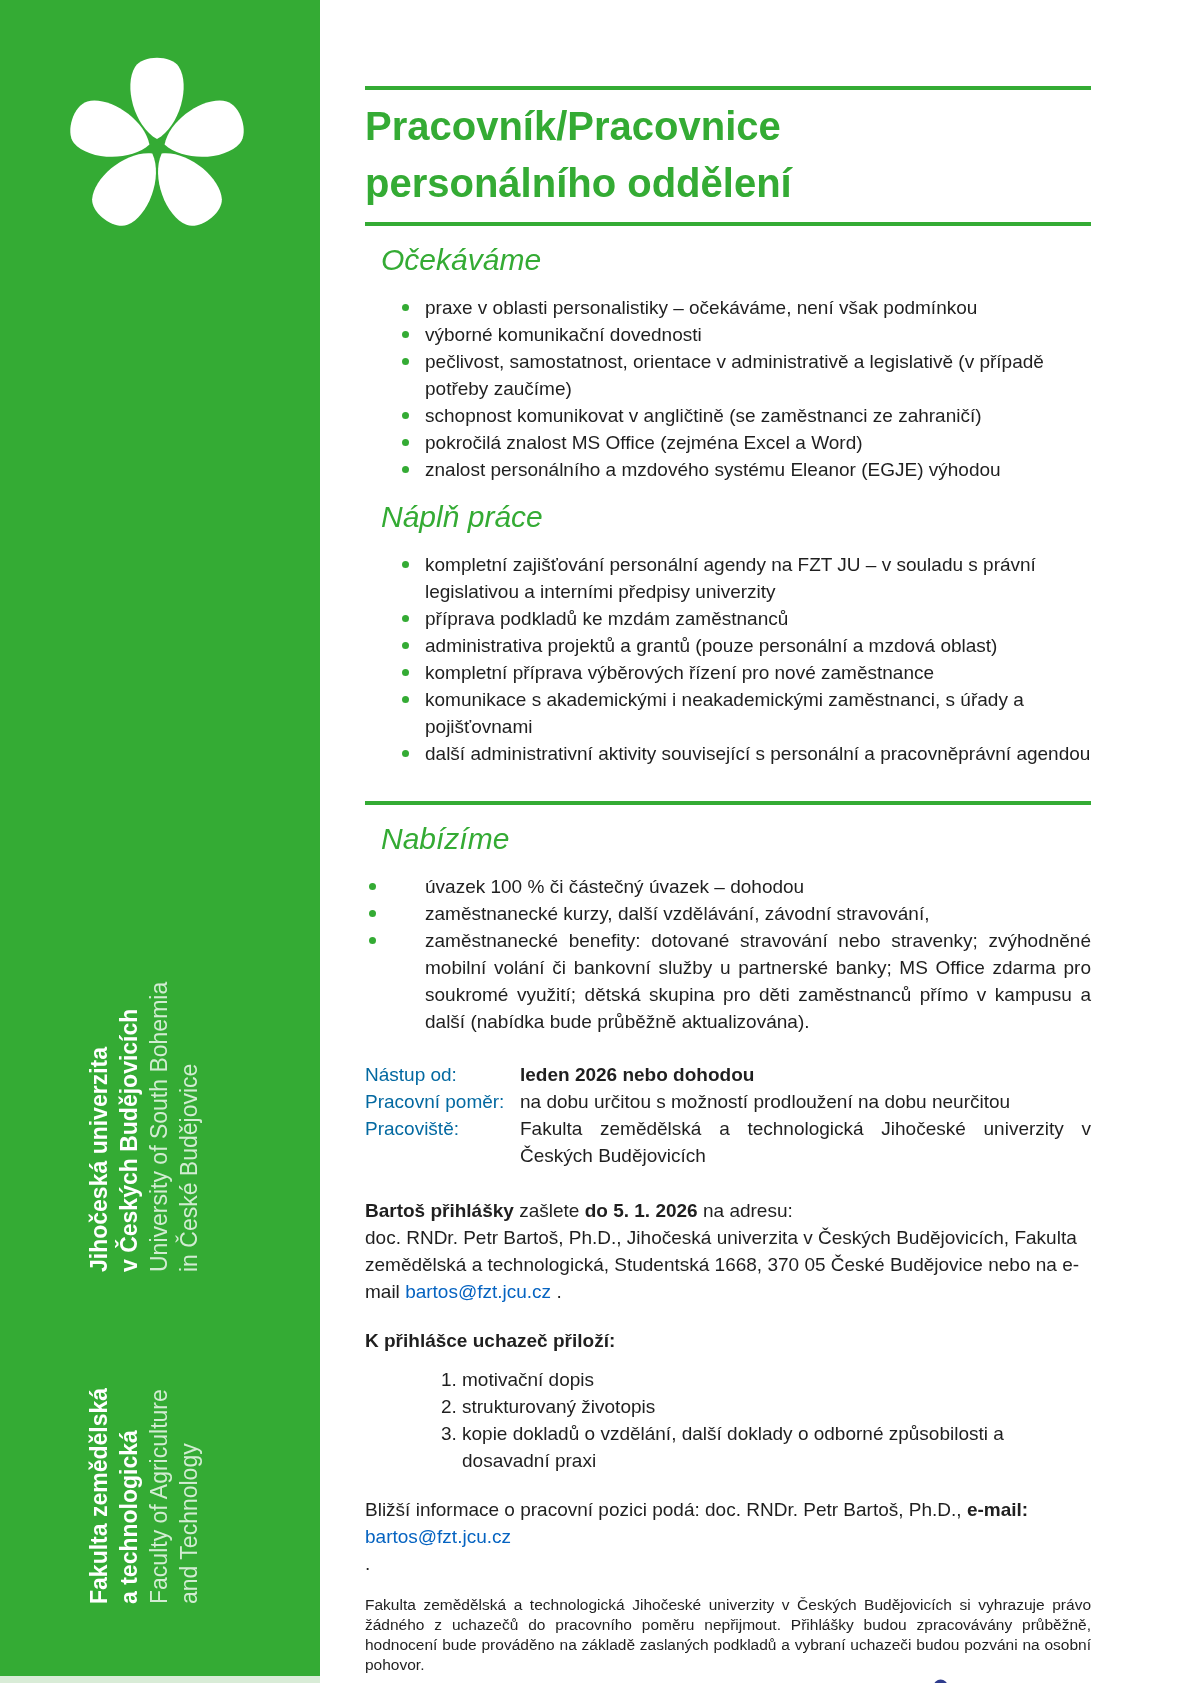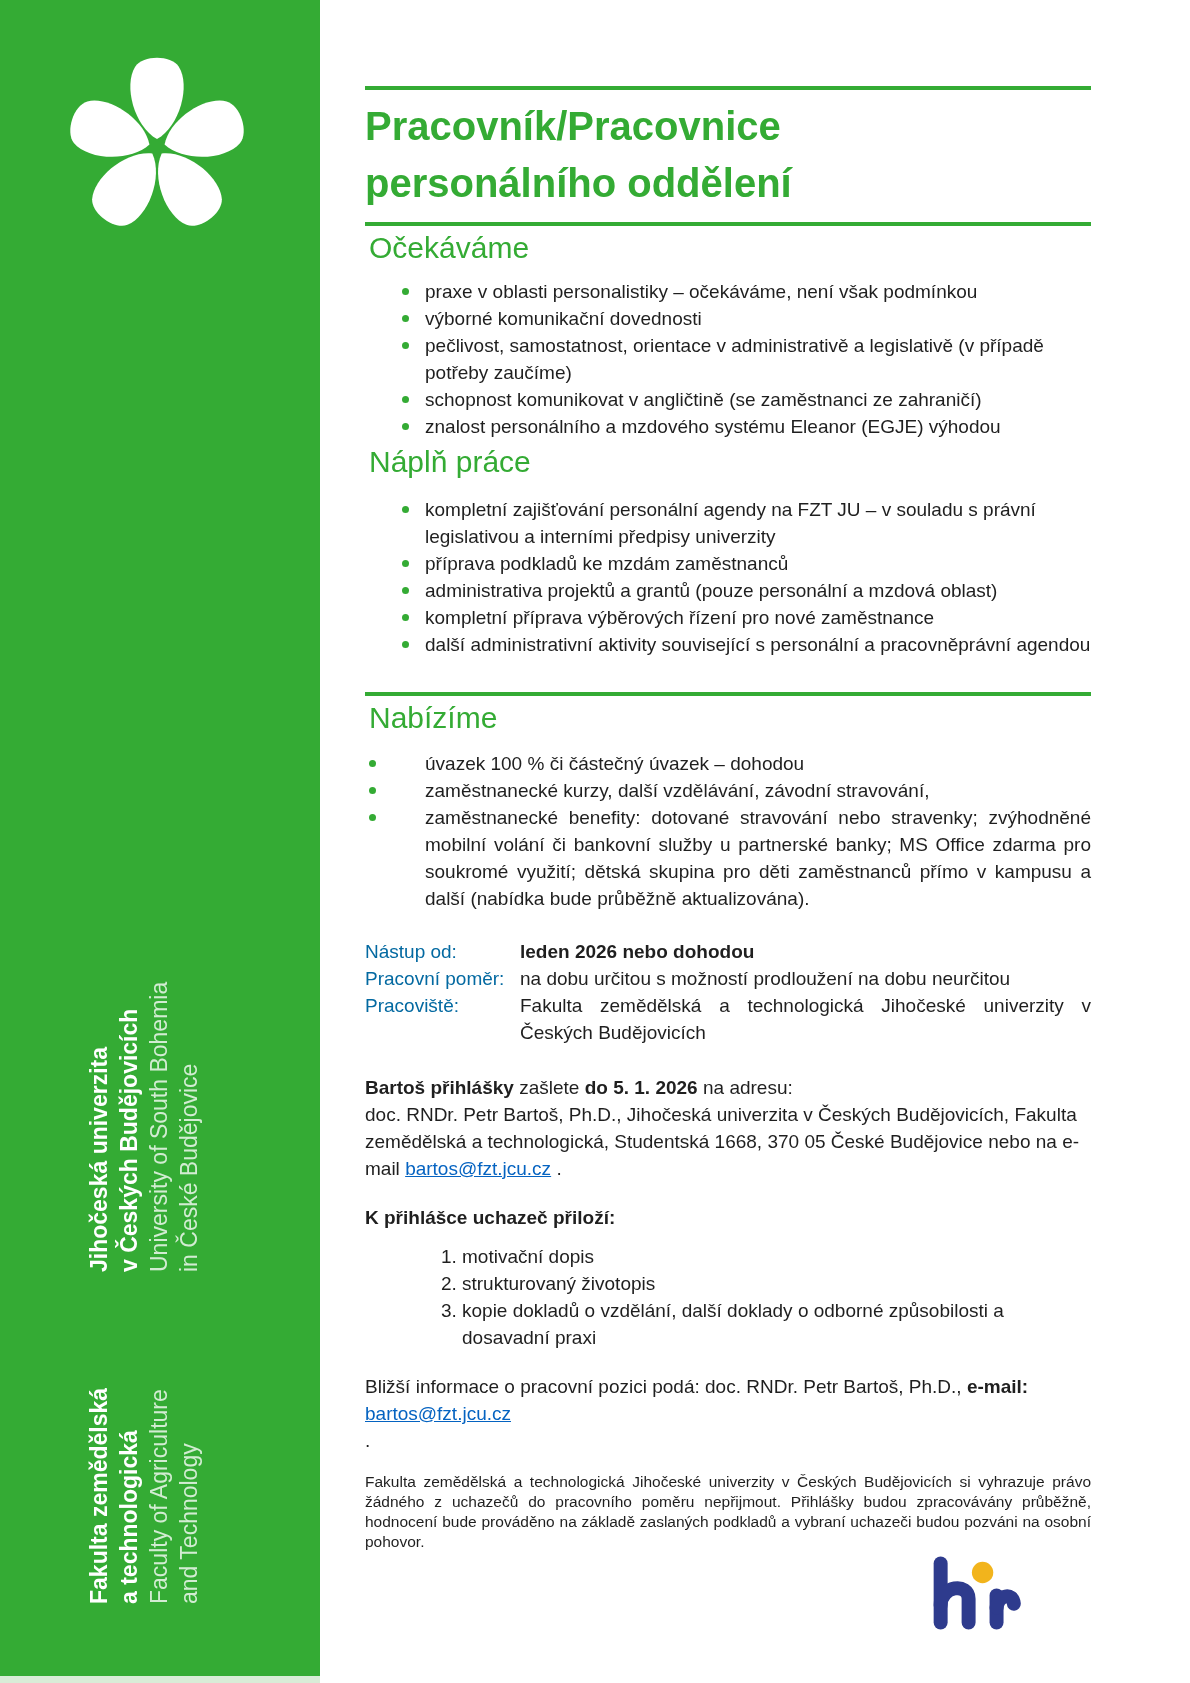--- a/index.html
+++ b/index.html
@@ -46,21 +46,21 @@
   .grule.mid { margin-top:34px; }
 
   .title {
     color:#34ab34; font-weight:bold;
     font-size:40px; line-height:57px;
     margin:8px 0 10px 0;
   }
 
   h2.green {
     color:#34ab34; font-weight:400;
-    font-size:30px; line-height:36px; margin:4px;
+    font-size:30px; line-height:36px; margin:16px;font-style:italic;
   }
   .h-expect { margin-top:24px; }
   .h-duties { margin-top:16px; }
   .h-offer  { margin-top:14px; }
 
   ul.blist {
     list-style:none; margin:0; padding:0;
     font-size:19px; line-height:27px;
   }
   ul.blist li { position:relative; padding-left:60px; }
@@ -82,21 +82,21 @@
   .dval.justify { text-align:justify; }
 
   p { margin:0; font-size:19px; line-height:27px; }
   .p-apply { margin-top:28px; }
   .attach-heading { margin-top:22px; font-weight:bold; }
   ol.numlist {
     margin:12px 0 0 0; padding-left:97px;
     font-size:19px; line-height:27px;
   }
   .p-info { margin-top:22px; }
-  a.email { color:#0563c1; text-decoration:underline; cursor:pointer; }
+  a.email { color:#0563c1; cursor:pointer; }
 
   .disclaimer {
     margin-top:18px;
     font-size:15.5px; line-height:20px;
     text-align:justify;
   }
 
   
   .hr-award {
     margin-top:4px; margin-left:auto;
@@ -141,29 +141,31 @@
     <div>personálního oddělení</div>
   </div>
   <hr class="grule">
 
   <h2 class="green h-expect">Očekáváme</h2>
   <ul class="blist expect">
     <li>praxe v oblasti personalistiky – očekáváme, není však podmínkou</li>
     <li>výborné komunikační dovednosti</li>
     <li>pečlivost, samostatnost, orientace v administrativě a legislativě (v případě potřeby zaučíme)</li>
     <li>schopnost komunikovat v angličtině (se zaměstnanci ze zahraničí)</li>
+    <li>pokročilá znalost MS Office (zejména Excel a Word)</li>
     <li>znalost personálního a mzdového systému Eleanor (EGJE) výhodou</li>
   </ul>
 
   <h2 class="green h-duties">Náplň práce</h2>
   <ul class="blist duties">
     <li>kompletní zajišťování personální agendy na FZT JU – v souladu s právní legislativou a interními předpisy univerzity</li>
     <li>příprava podkladů ke mzdám zaměstnanců</li>
     <li>administrativa projektů a grantů (pouze personální a mzdová oblast)</li>
     <li>kompletní příprava výběrových řízení pro nové zaměstnance</li>
+    <li>komunikace s akademickými i neakademickými zaměstnanci, s úřady a pojišťovnami</li>
     <li>další administrativní aktivity související s personální a pracovněprávní agendou</li>
   </ul>
 
   <hr class="grule mid">
 
   <h2 class="green h-offer">Nabízíme</h2>
   <ul class="blist offer">
     <li>úvazek 100 % či částečný úvazek – dohodou</li>
     <li>zaměstnanecké kurzy, další vzdělávání, závodní stravování,</li>
     <li class="justify">zaměstnanecké benefity: dotované stravování nebo stravenky; zvýhodněné mobilní volání či bankovní služby u partnerské banky; MS Office zdarma pro soukromé využití; dětská skupina pro děti zaměstnanců přímo v kampusu a další (nabídka bude průběžně aktualizována).</li>

